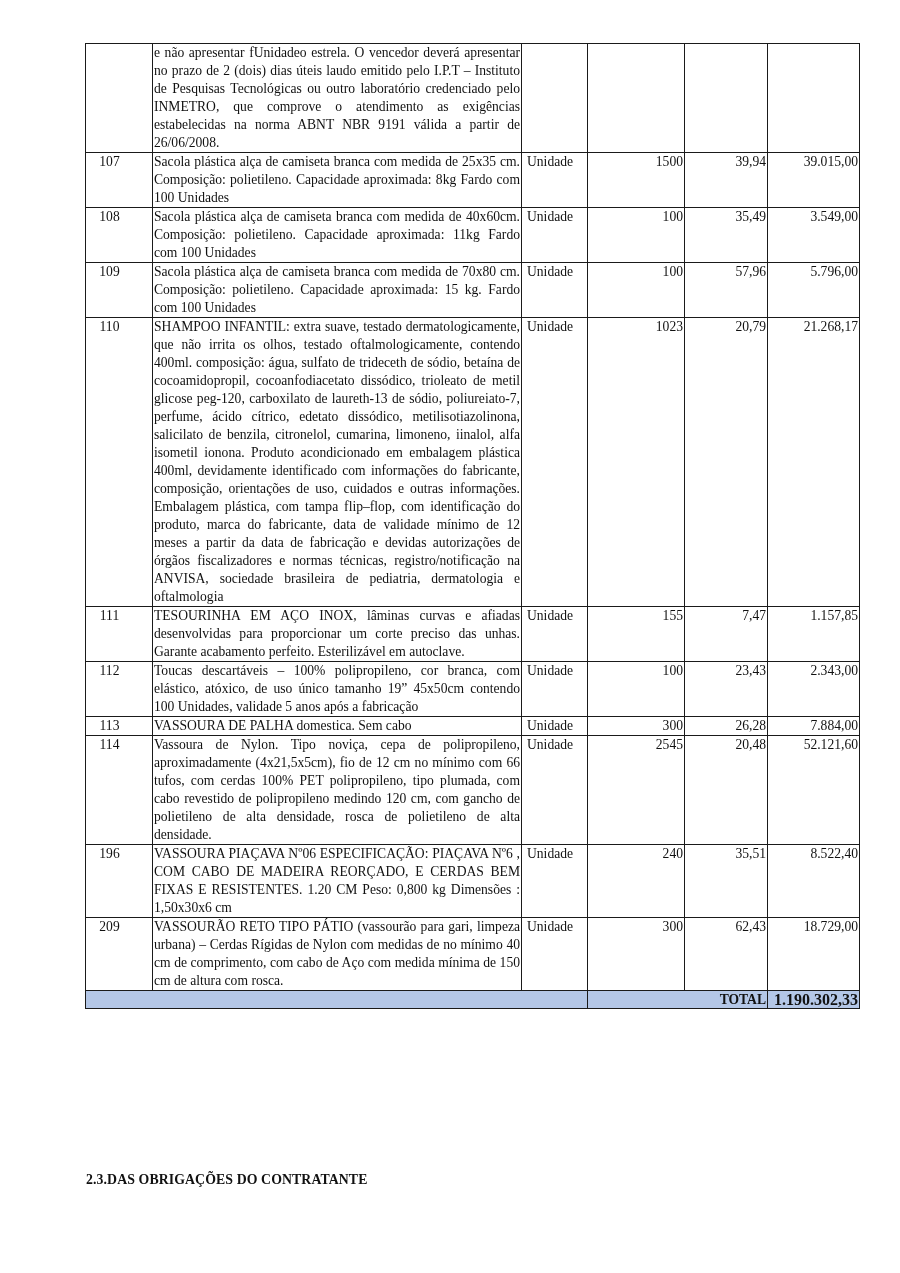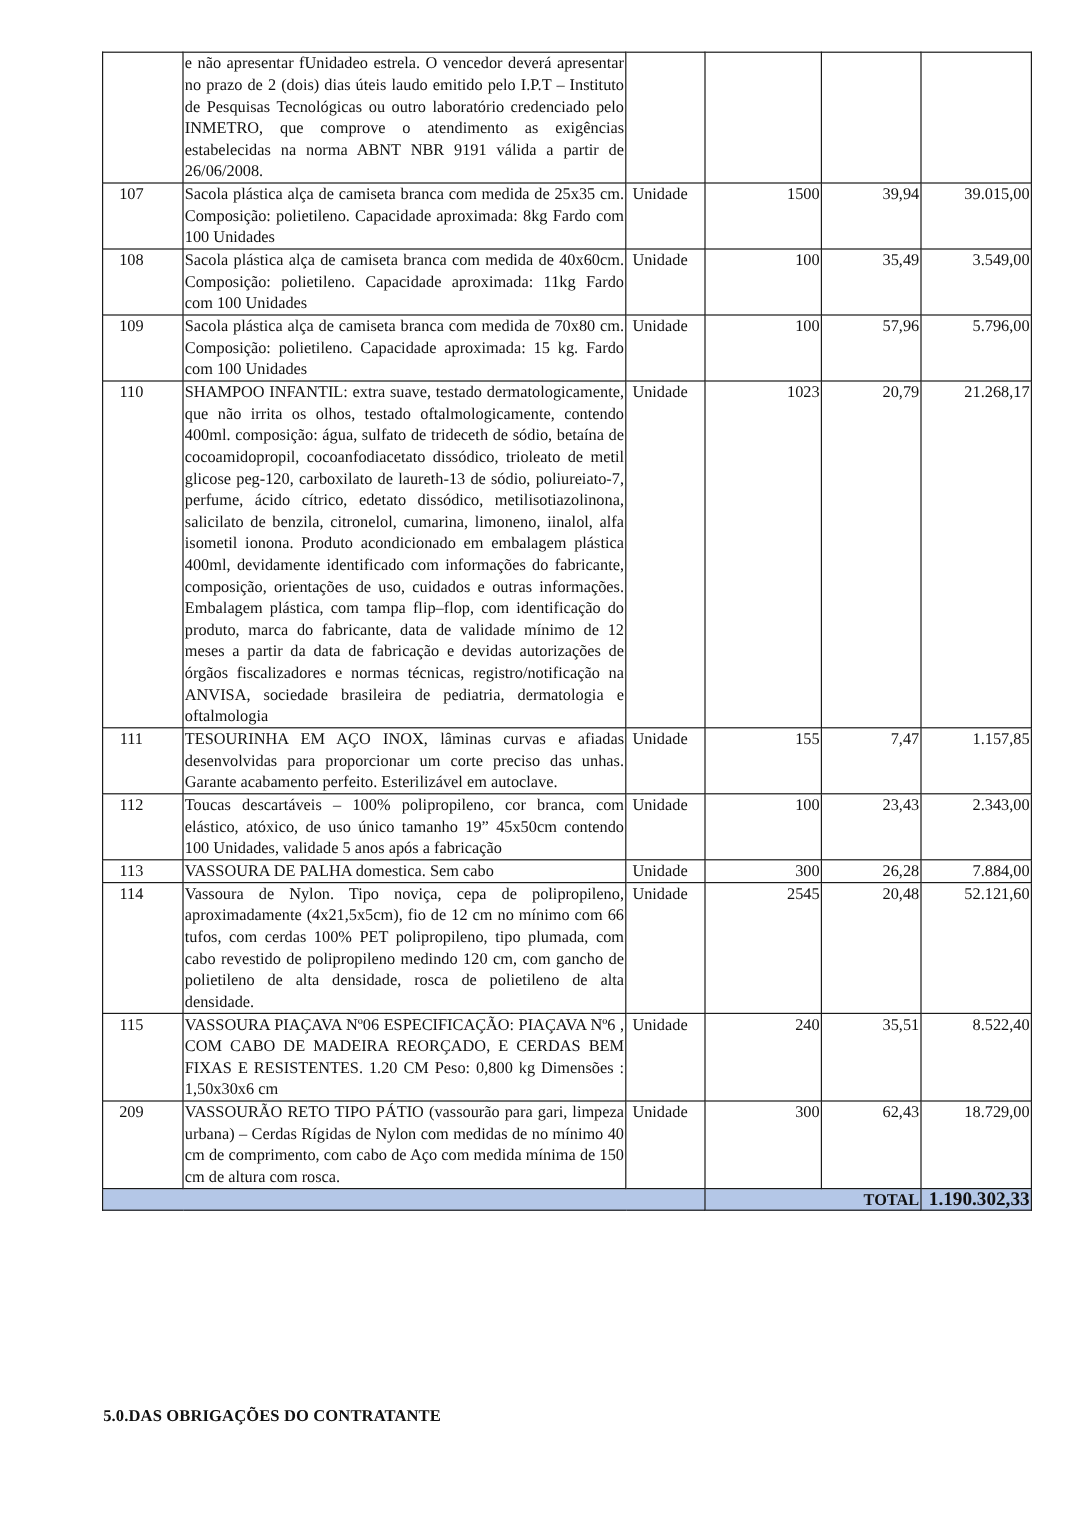--- a/index.html
+++ b/index.html
@@ -132,21 +132,21 @@
       <tr>
         <td class="num">114</td>
         <td class="desc">Vassoura de Nylon. Tipo noviça, cepa de polipropileno, aproximadamente (4x21,5x5cm), fio de 12 cm no mínimo com 66 tufos, com cerdas 100% PET polipropileno, tipo plumada, com cabo revestido de polipropileno medindo 120 cm, com gancho de polietileno de alta densidade, rosca de polietileno de alta densidade.</td>
         <td class="unit">Unidade</td>
         <td class="right">2545</td>
         <td class="right">20,48</td>
         <td class="right">52.121,60</td>
       </tr>
 
       <tr>
-        <td class="num">115</td>
+        <td class="num">196</td>
         <td class="desc">VASSOURA PIAÇAVA Nº06 ESPECIFICAÇÃO: PIAÇAVA Nº6 , COM CABO DE MADEIRA REORÇADO, E CERDAS BEM FIXAS E RESISTENTES. 1.20 CM Peso: 0,800 kg Dimensões : 1,50x30x6 cm</td>
         <td class="unit">Unidade</td>
         <td class="right">240</td>
         <td class="right">35,51</td>
         <td class="right">8.522,40</td>
       </tr>
 
       <tr>
         <td class="num">209</td>
         <td class="desc">VASSOURÃO RETO TIPO PÁTIO (vassourão para gari, limpeza urbana) – Cerdas Rígidas de Nylon com medidas de no mínimo 40 cm de comprimento, com cabo de Aço com medida mínima de 150 cm de altura com rosca.</td>
@@ -157,14 +157,14 @@
       </tr>
 
       <tr class="total-row">
         <td colspan="3"></td>
         <td colspan="2" class="total-label">TOTAL</td>
         <td class="total-value">1.190.302,33</td>
       </tr>
     </tbody>
   </table>
 
-  <div class="section-heading">5.0.DAS OBRIGAÇÕES DO CONTRATANTE</div>
+  <div class="section-heading">2.3.DAS OBRIGAÇÕES DO CONTRATANTE</div>
 </div>
 
 </body></html>

